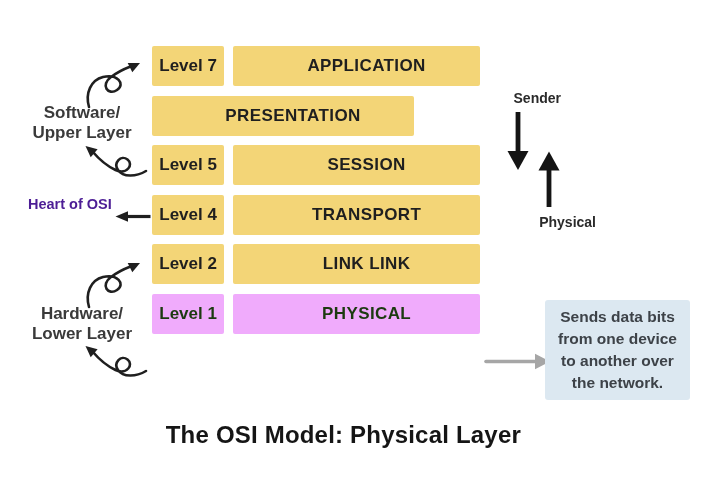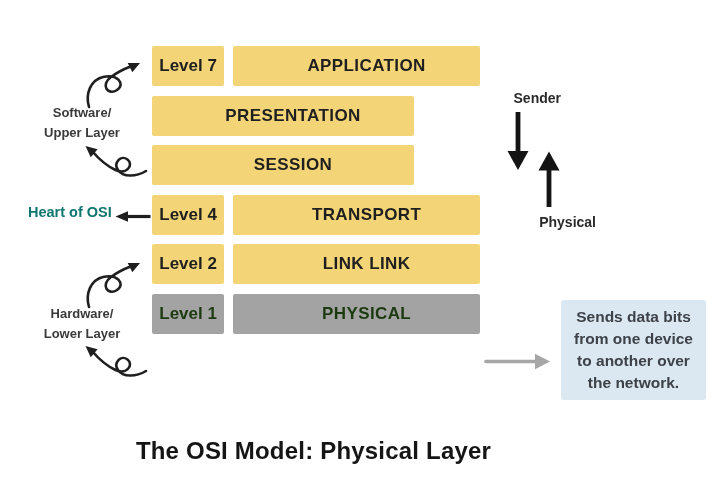--- a/index.html
+++ b/index.html
@@ -28,40 +28,40 @@
     background: #F3D577;
     border-radius: 2px;
     color: #1f1f1f;
     font-weight: bold;
     font-size: 17px;
     line-height: 40px;
     text-align: center;
   }
   .box.level { width: 77px; }
   .box.name  { width: 242px; letter-spacing: 0.4px; padding-left: 20px; }
-  .row.green .box { background: #a3a3a3; color: #1c3a10; }
+  .row.green .box { background: #f0abfc; color: #1c3a10; }
 
   .side-label {
     position: absolute;
     width: 104px;
     text-align: center;
-    font-size: 13px;
+    font-size: 17px;
     font-weight: 600;
     color: #3a3a3a;
     line-height: 20px;
   }
   .side-label.software { left: 30px; top: 103px; }
   .side-label.hardware { left: 30px; top: 304px; }
 
   .heart-label {
     position: absolute;
-    left: 28px; top: 204px;
+    left: 28px; top: 196px;
     font-size: 14.5px;
     font-weight: 600;
-    color: #0f766e;
+    color: #4c1d95;
   }
   .sender-label, .receiver-label {
     position: absolute;
     width: 84px;
     text-align: right;
     font-size: 14px;
     font-weight: 600;
     color: #2a2a2a;
   }
   .sender-label   { left: 477px; top: 90px; }
@@ -76,27 +76,26 @@
     display: flex;
     align-items: center;
     justify-content: center;
     text-align: center;
     font-size: 15.5px;
     line-height: 22px;
     font-weight: 600;
     color: #3d4248;
     padding: 16px 5px;
     box-sizing: border-box;
-    margin-left: 16px;
   }
   .title {
     position: absolute;
-    left: 106px; top: 437px;
+    left: 106px; top: 421px;
     width: 415px;
-    text-align: center;
+    text-align: right;
     font-size: 24px;
     font-weight: bold;
     color: #151515;
     letter-spacing: 0.2px;
   }
 </style>
 </head>
 <body>
 
 <div class="canvas">
@@ -146,20 +145,21 @@
 
   <div class="stack">
     <div class="row">
       <div class="box level">Level 7</div>
       <div class="box name">APPLICATION</div>
     </div>
     <div class="row">
       <div class="box name">PRESENTATION</div>
     </div>
     <div class="row">
+      <div class="box level">Level 5</div>
       <div class="box name">SESSION</div>
     </div>
     <div class="row">
       <div class="box level">Level 4</div>
       <div class="box name">TRANSPORT</div>
     </div>
     <div class="row">
       <div class="box level">Level 2</div>
       <div class="box name">LINK LINK</div>
     </div>

